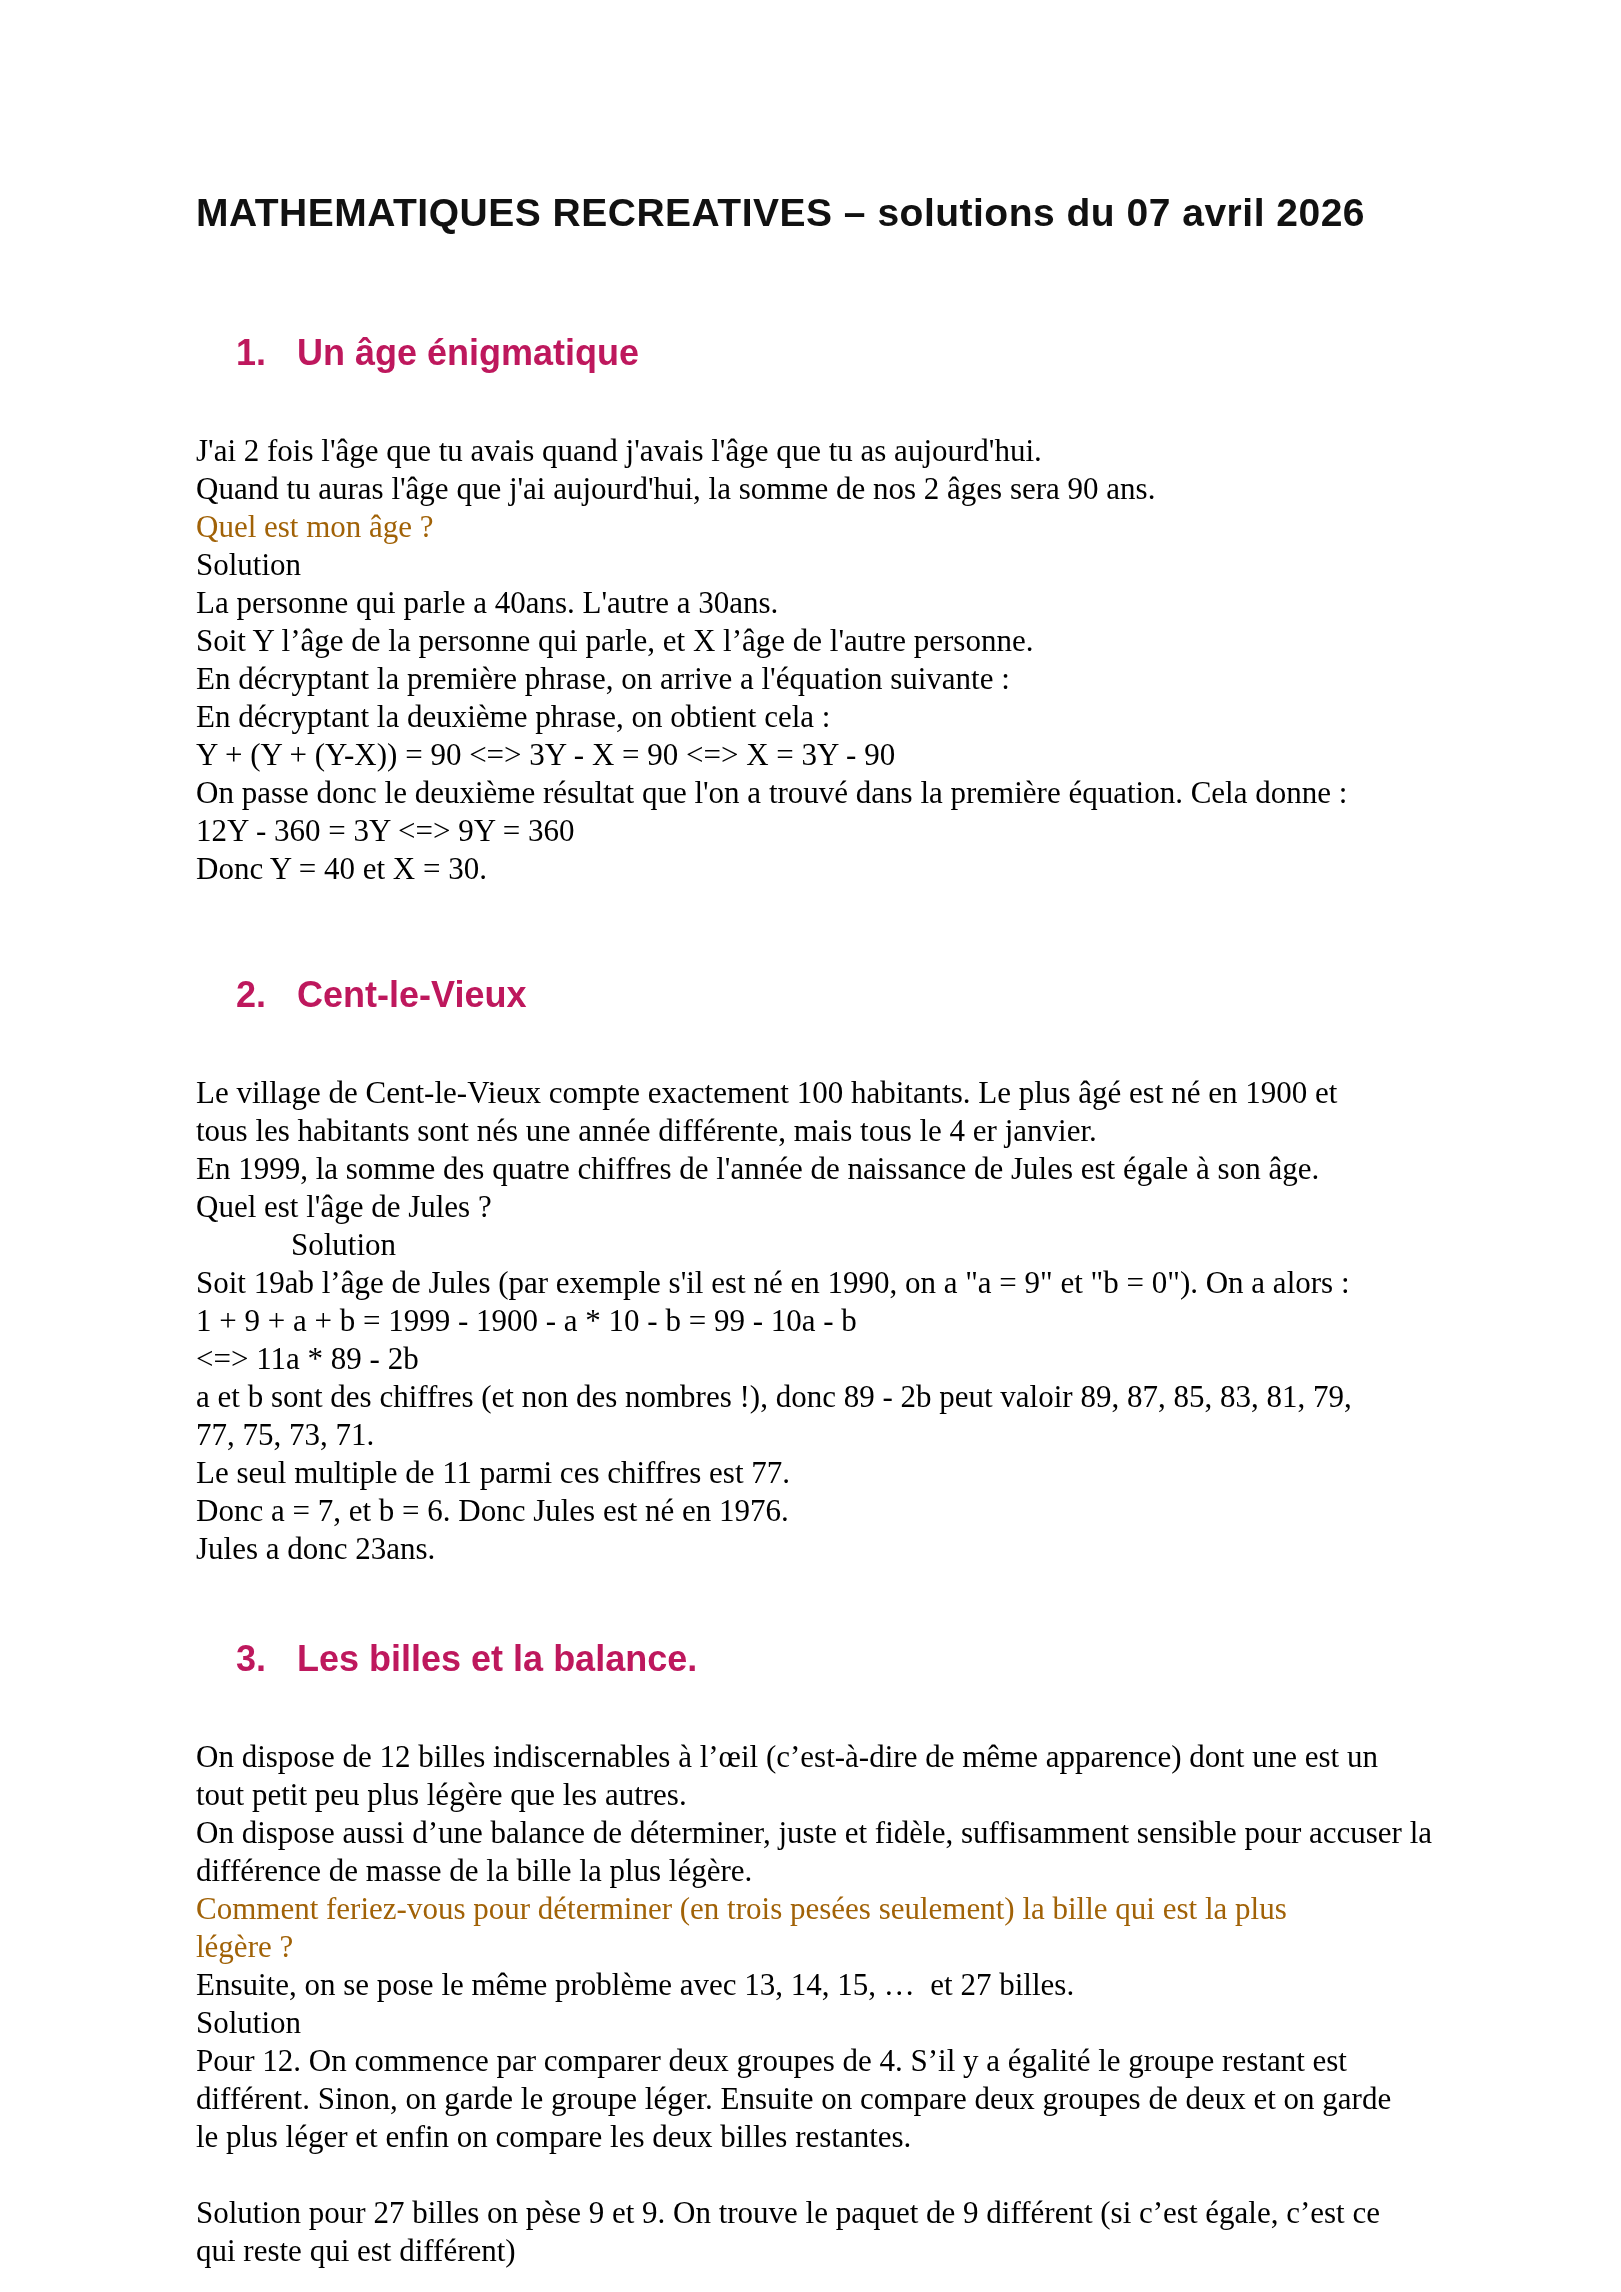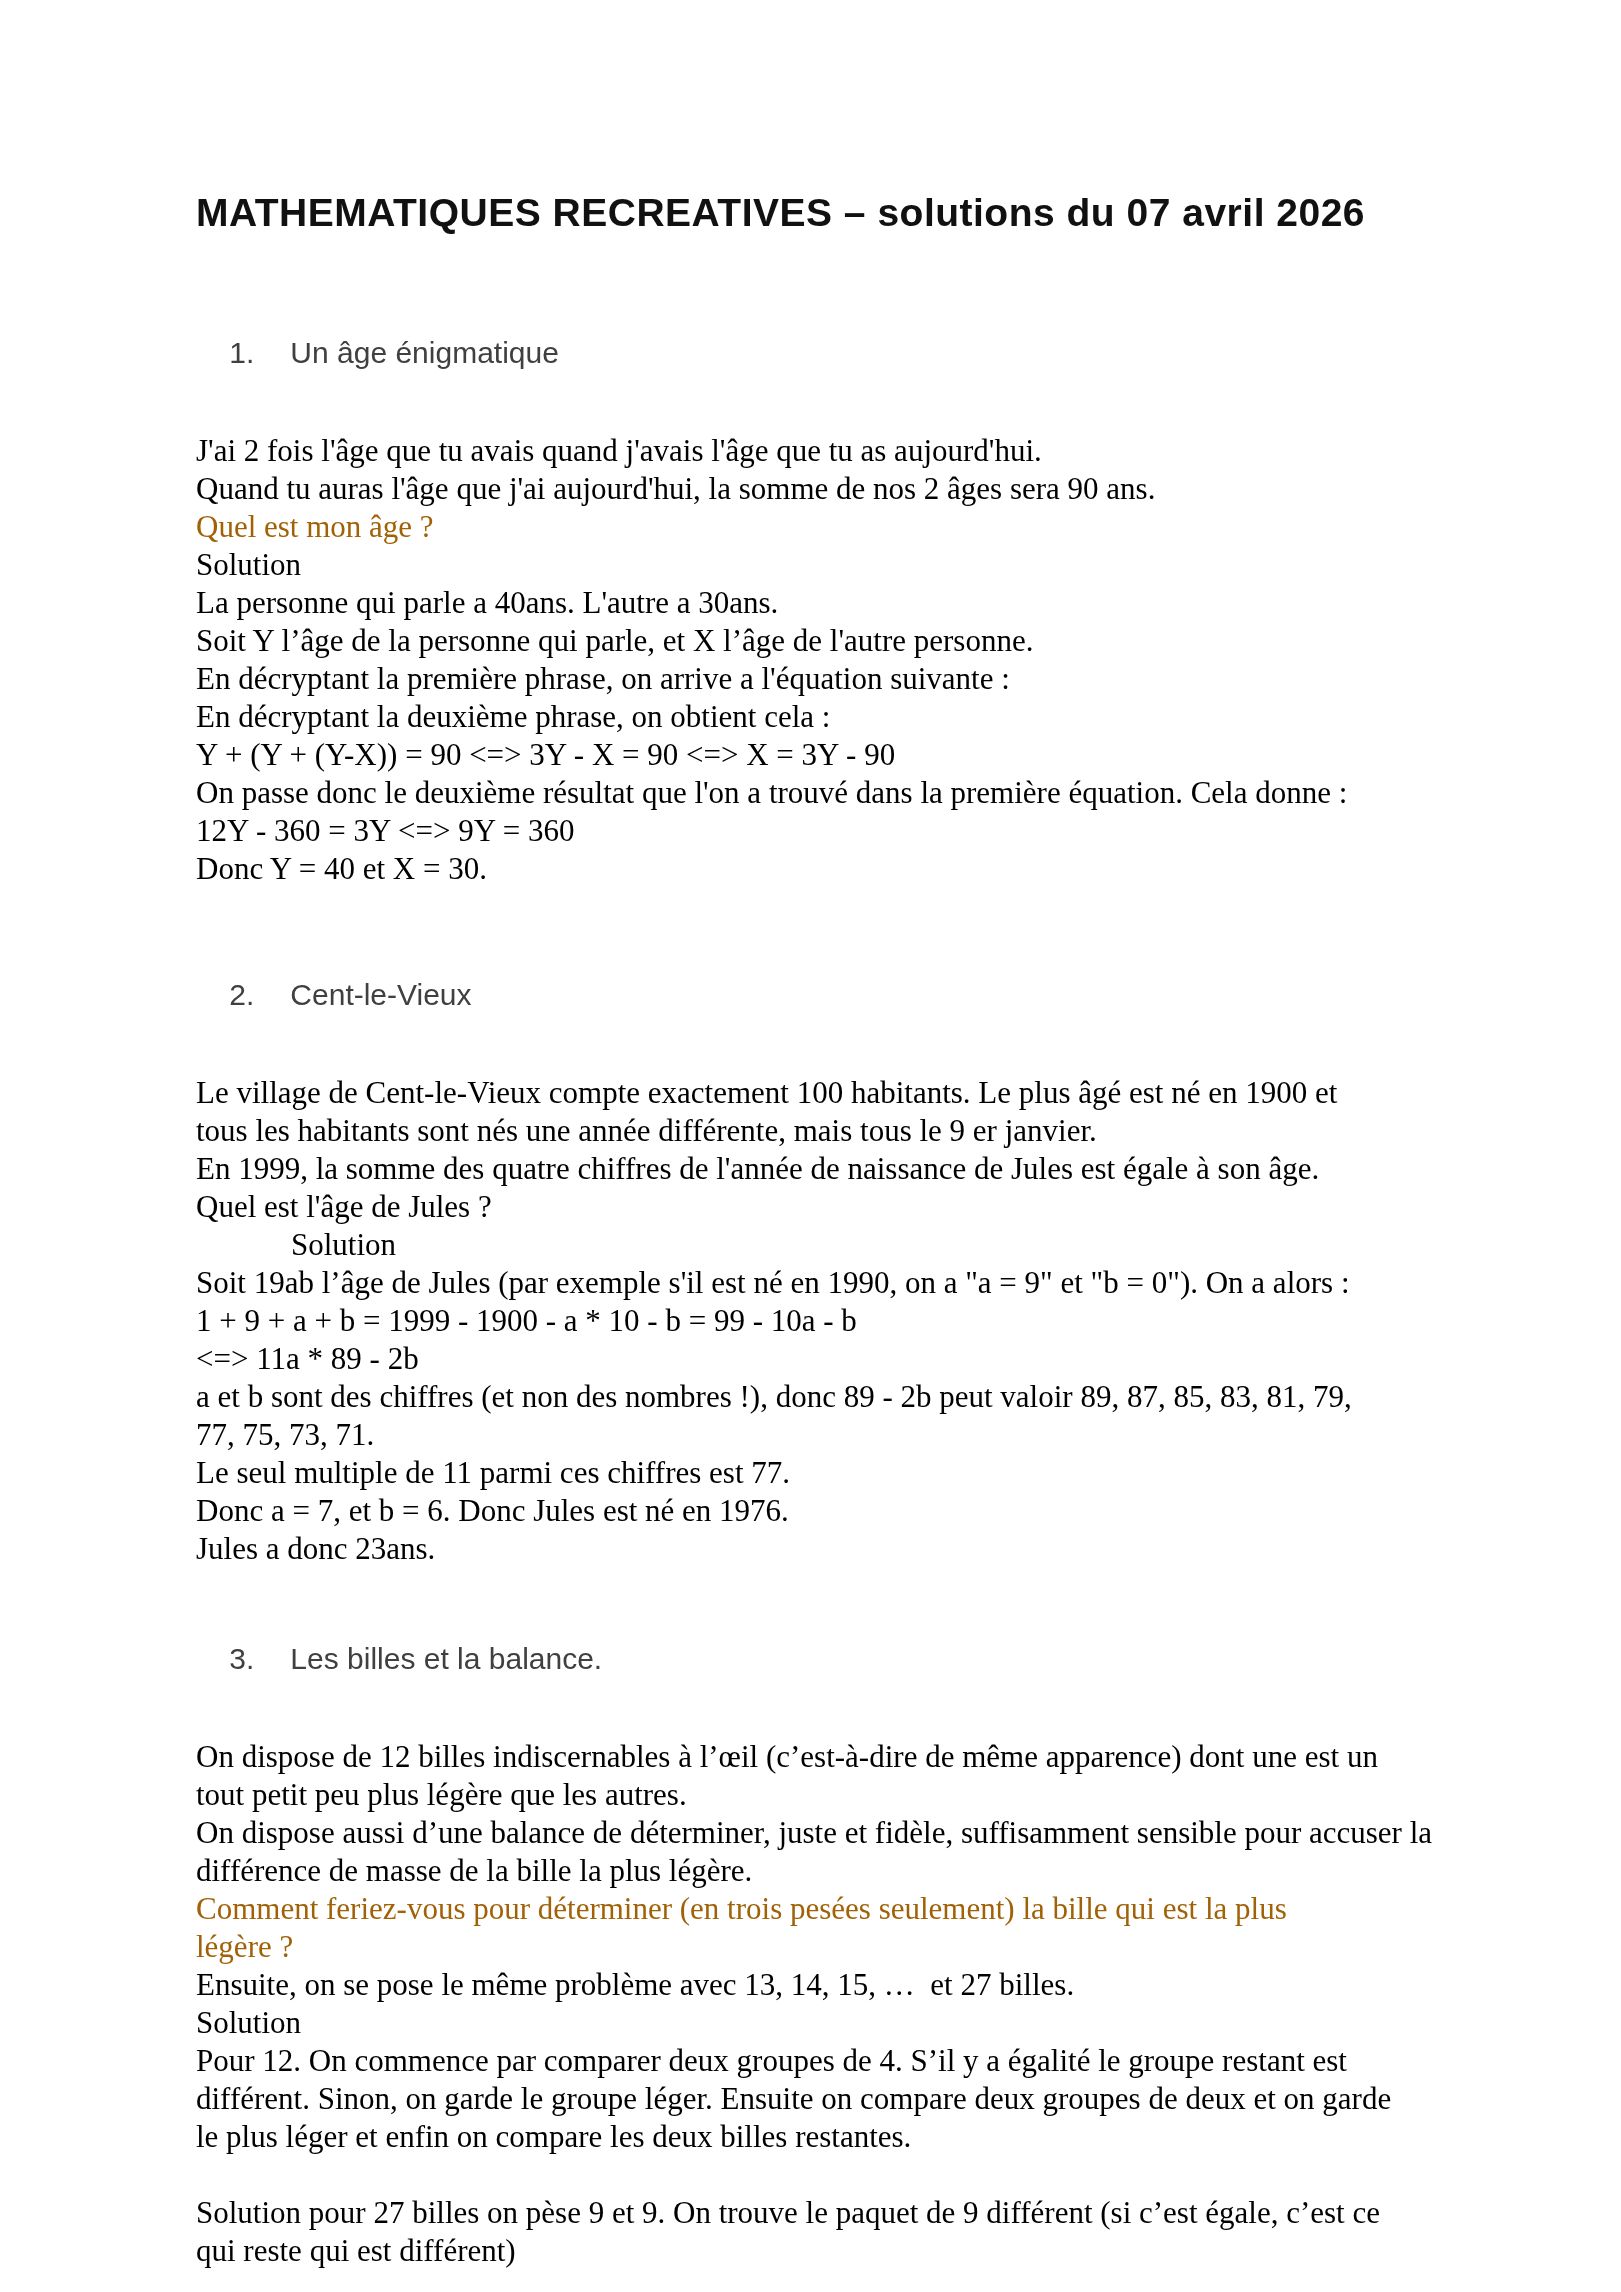--- a/index.html
+++ b/index.html
@@ -25,24 +25,24 @@
     font-family: "Liberation Sans", sans-serif;
     font-weight: 700;
     font-size: 39px;
     line-height: 43px;
     color: #111111;
     letter-spacing: 0.5px;
     white-space: pre;
   }
   .section-heading {
     font-family: "Liberation Sans", sans-serif;
-    font-weight: 400;
-    font-size: 30px;
+    font-weight: 700;
+    font-size: 36px;
     line-height: 45px;
-    color: #404040;
+    color: #be185d;
     white-space: pre;
   }
   .heading-number {
     display: inline-block;
     min-width: 61px;
   }
   .h1-gap { margin-top: 51px; margin-bottom: 11.8px; }
   .h2-gap { margin-top: 39px; margin-bottom: 11.8px; }
   .h3-gap { margin-top: 23.5px; margin-bottom: 11.8px; }
   .line {
@@ -78,21 +78,21 @@
     <div class="line">On passe donc le deuxième résultat que l'on a trouvé dans la première équation. Cela donne :</div>
     <div class="line">12Y - 360 = 3Y &lt;=&gt; 9Y = 360</div>
     <div class="line">Donc Y = 40 et X = 30.</div>
   </div>
 
   <div class="section-heading h2-gap">
     <span class="heading-number">2.</span><span>Cent-le-Vieux</span>
   </div>
   <div>
     <div class="line">Le village de Cent-le-Vieux compte exactement 100 habitants. Le plus âgé est né en 1900 et</div>
-    <div class="line">tous les habitants sont nés une année différente, mais tous le 9 er janvier.</div>
+    <div class="line">tous les habitants sont nés une année différente, mais tous le 4 er janvier.</div>
     <div class="line">En 1999, la somme des quatre chiffres de l'année de naissance de Jules est égale à son âge.</div>
     <div class="line">Quel est l'âge de Jules ?</div>
     <div class="line bold indent">Solution</div>
     <div class="line">Soit 19ab l’âge de Jules (par exemple s'il est né en 1990, on a "a = 9" et "b = 0"). On a alors :</div>
     <div class="line">1 + 9 + a + b = 1999 - 1900 - a * 10 - b = 99 - 10a - b</div>
     <div class="line">&lt;=&gt; 11a * 89 - 2b</div>
     <div class="line">a et b sont des chiffres (et non des nombres !), donc 89 - 2b peut valoir 89, 87, 85, 83, 81, 79,</div>
     <div class="line">77, 75, 73, 71.</div>
     <div class="line">Le seul multiple de 11 parmi ces chiffres est 77.</div>
     <div class="line">Donc a = 7, et b = 6. Donc Jules est né en 1976.</div>

